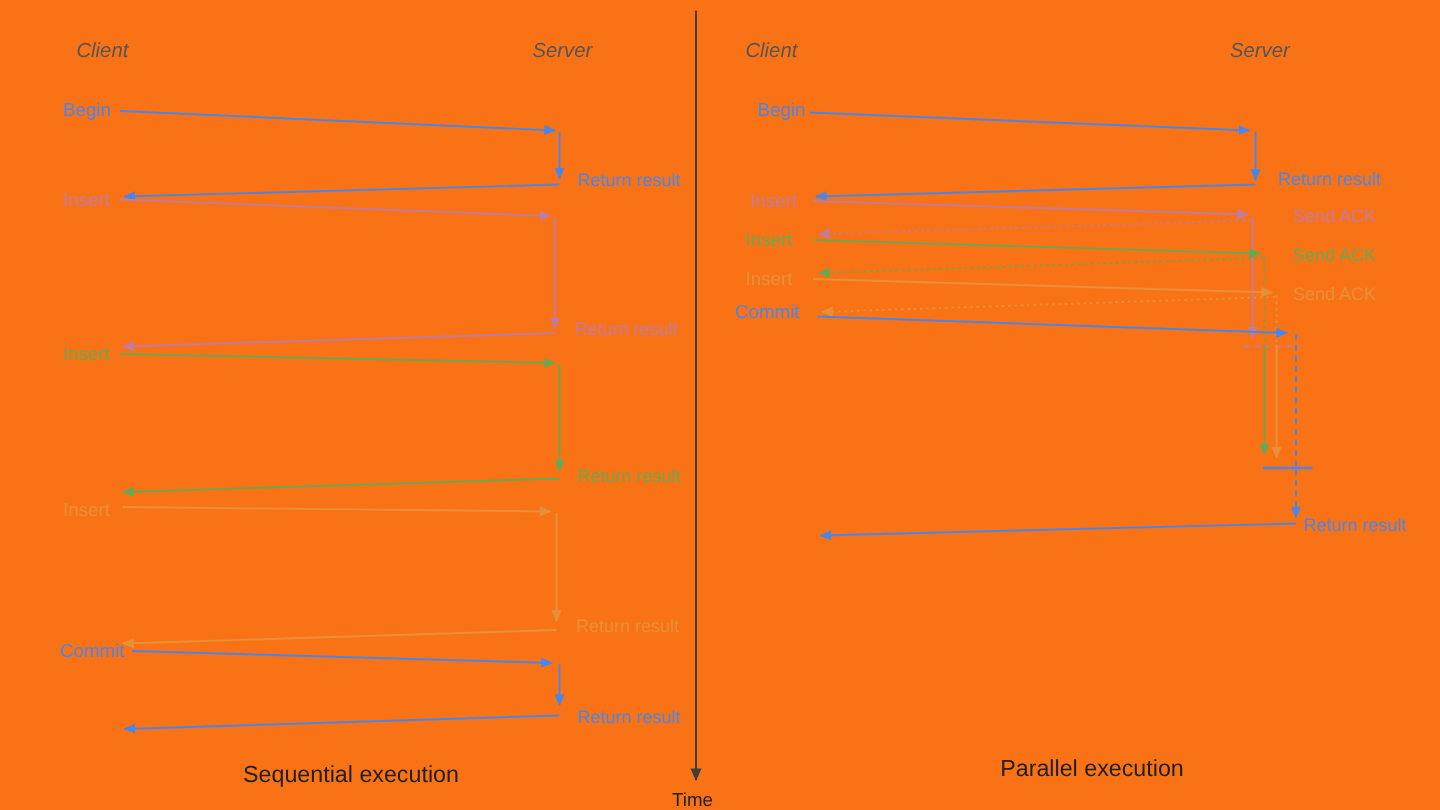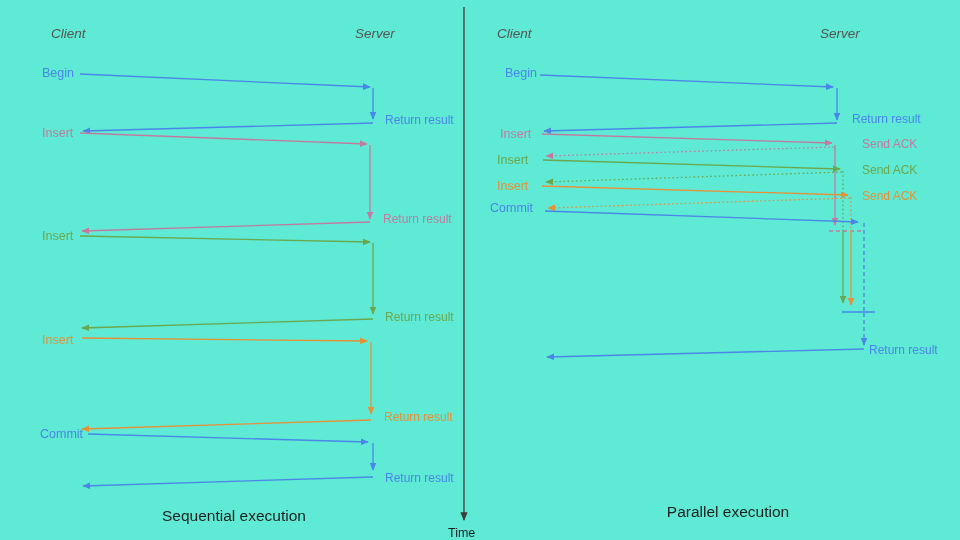--- a/index.html
+++ b/index.html
@@ -1,16 +1,16 @@
 <!DOCTYPE html>
 <html style="--blue: #4a86e8; --pink: #c27ba0; --green: #6aa84f; --orange: #e69138; --header: #555555; --caption: #1f1f1f; --axis: #3d3d3d;"><head>
 <meta charset="utf-8">
 <style>
   html,body{margin:0;padding:0;background:#ffffff;}
-  .stage{position:relative;width:960px;height:540px;background:#5eead4;overflow:hidden;}
+  .stage{position:relative;width:960px;height:540px;background:#f97316;overflow:hidden;}
   svg{font-family:"Liberation Sans",sans-serif;}
   .hdr{font-size:13.5px;font-style:italic;fill:var(--header);}
   .lbl{font-size:12.5px;}
   .srv{font-size:12px;}
   .cap{font-size:15.5px;fill:var(--caption);}
   .time{font-size:12.5px;fill:var(--caption);}
   .ln{fill:none;stroke-width:1.3;}
   .thick{stroke-width:1.6;}
   .dot{stroke-dasharray:1.6 2.6;}
   .dash{stroke-dasharray:4 3;}

